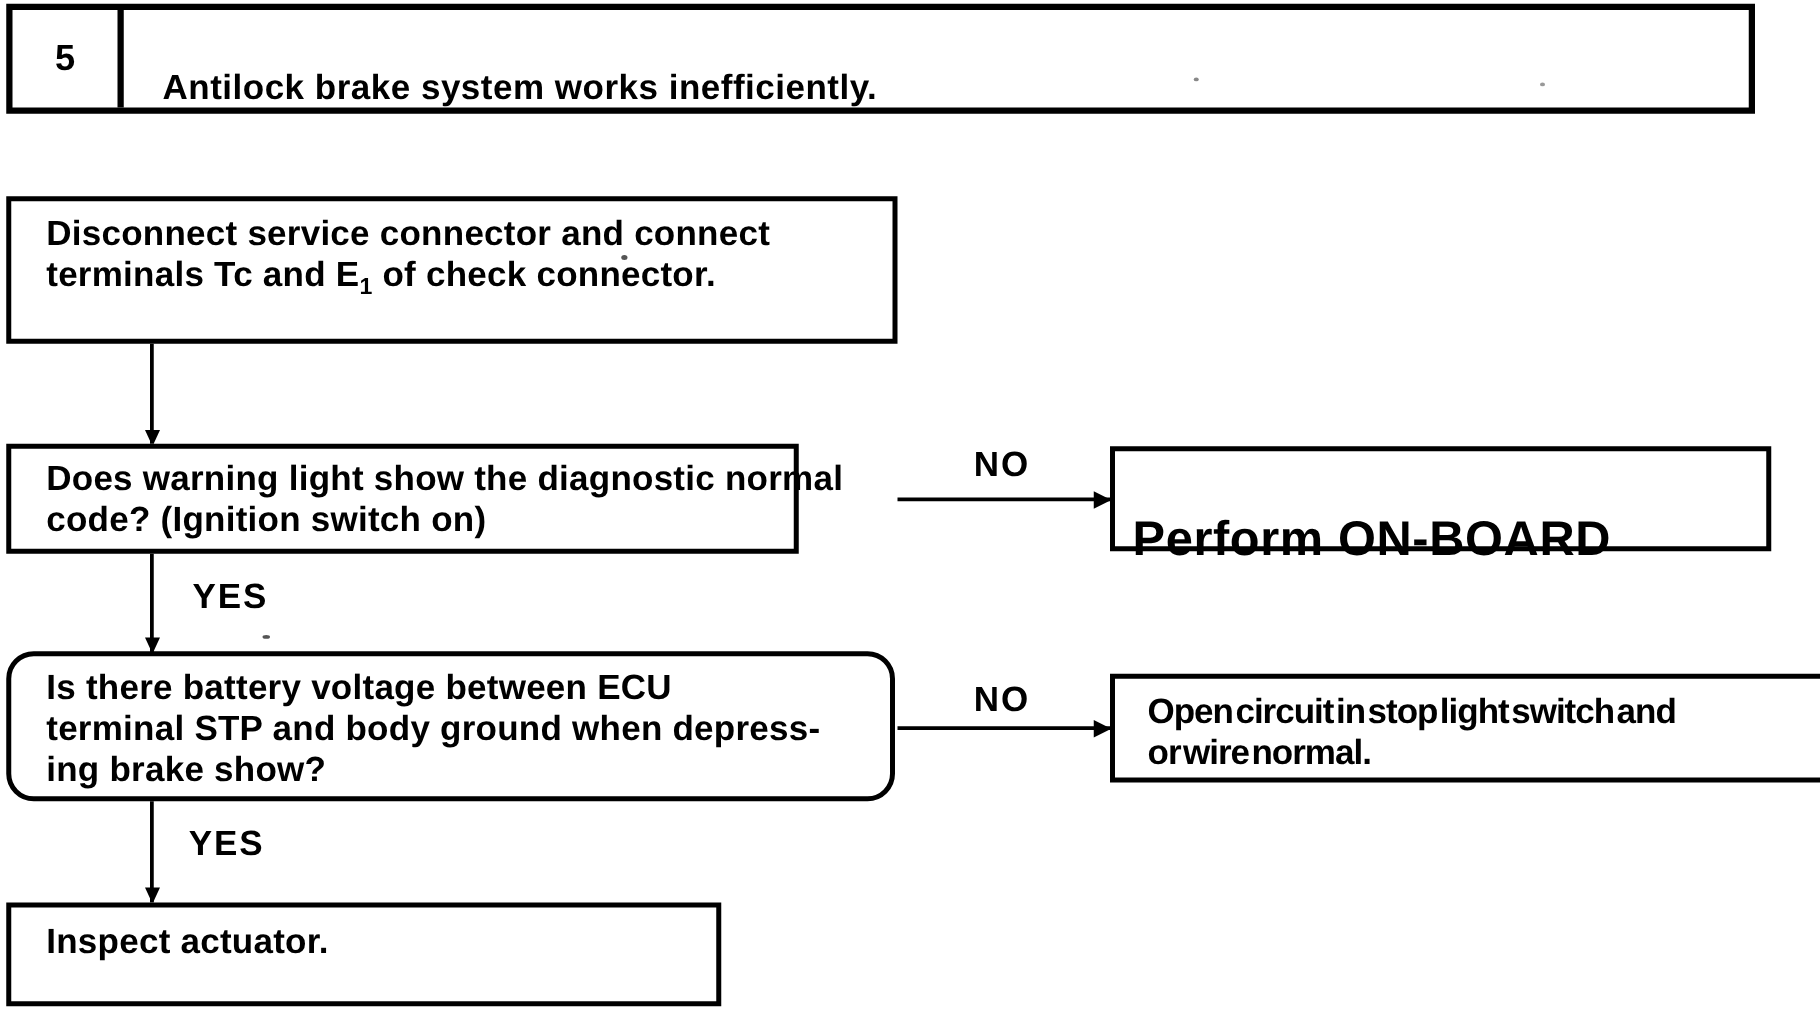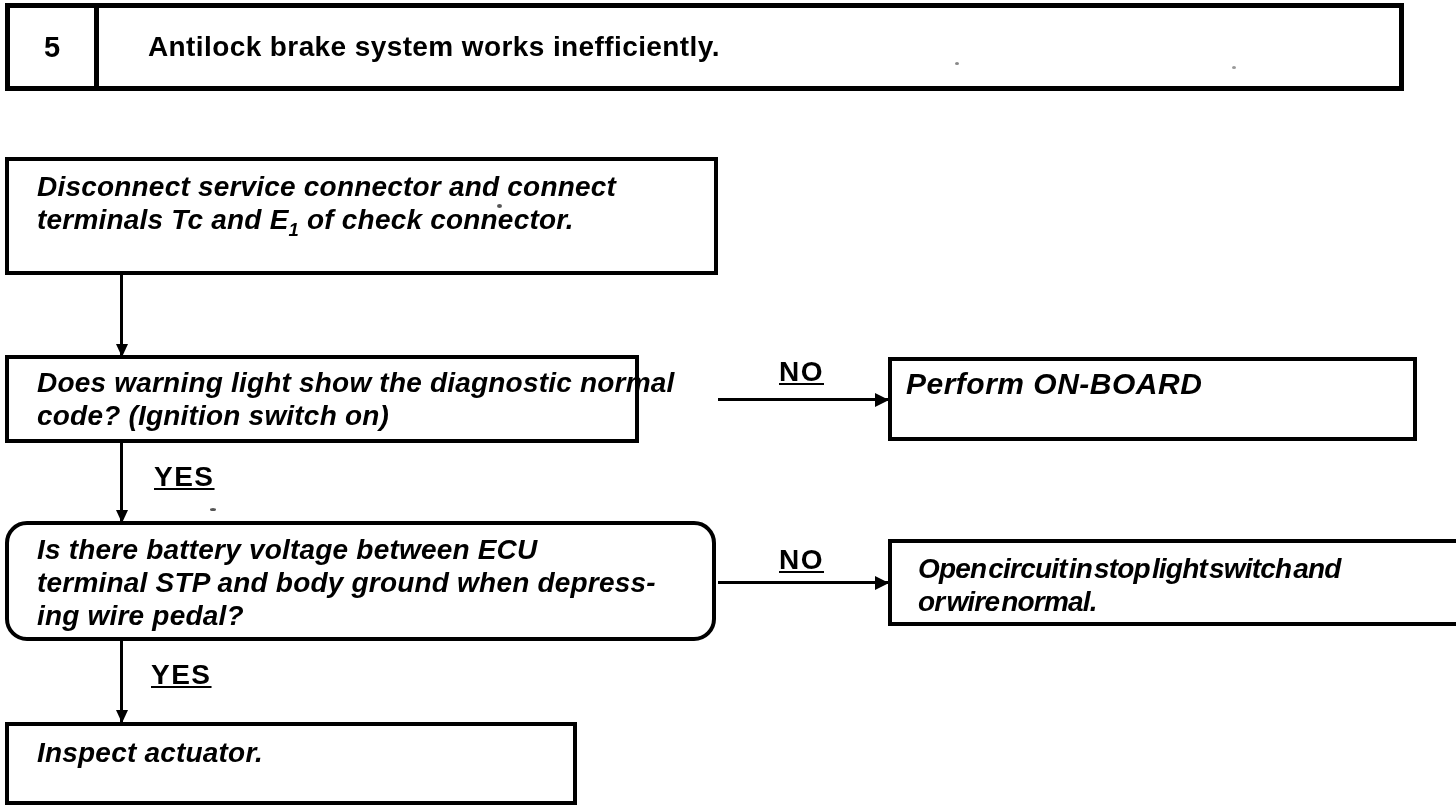--- a/index.html
+++ b/index.html
@@ -23,21 +23,20 @@
     box-sizing: border-box;
     border: 4px solid #000;
     background: #fff;
   }
   .bline {
     font-weight: bold;
     font-size: 28px;
     line-height: 33px;
     white-space: nowrap;
     letter-spacing: 0.2px;
-    font-style: italic;
   }
   sub.term-sub {
     font-size: 0.66em;
     line-height: 0;
   }
 
   
   #header-box {
     left: 5px; top: 3px;
     width: 1399px; height: 88px;
@@ -50,42 +49,43 @@
     border-right: 5px solid #000;
     display: flex;
     align-items: center;
     justify-content: center;
     font-size: 29px;
     font-weight: bold;
   }
   #header-title-cell {
     flex: 1;
     display: flex;
-    align-items: center;
-    padding-left: 49px;
+    align-items: flex-end;
+    padding-left: 31px;
     font-size: 28px;
     font-weight: bold;
     letter-spacing: 0.4px;
     white-space: nowrap;
   }
 
   
   #box-step1 { left: 5px;  top: 157px; width: 713px; height: 118px; padding: 9px 6px 0 28px; }
   #box-step2 { left: 5px;  top: 355px; width: 634px; height: 88px;  padding: 7px 2px 0 28px; }
   #box-step3 { left: 5px;  top: 521px; width: 711px; height: 120px; padding: 8px 2px 0 28px; border-radius: 22px; }
   #box-step4 { left: 5px;  top: 722px; width: 572px; height: 83px;  padding: 10px 6px 0 28px; }
 
   
   #box-no1 {
     left: 888px; top: 357px; width: 529px; height: 84px;
     padding: 6px 6px 0 14px;
   }
   #box-no1 .bline {
-    font-size: 30px;
+    font-size: 39px;
     letter-spacing: 0.5px;
+    margin-top: 48px;
   }
   #box-no2 {
     left: 888px; top: 539px; width: 648px; height: 87px;
     padding: 9px 2px 0 26px;
   }
   #box-no2 .bline {
     letter-spacing: -0.8px;
     word-spacing: -5px;
   }
 
@@ -125,21 +125,20 @@
   #noline1 { left: 718px; top: 398px; width: 170px; }
   #noline2 { left: 718px; top: 581px; width: 170px; }
 
   
   .lbl {
     position: absolute;
     font-weight: bold;
     font-size: 28px;
     line-height: 30px;
     letter-spacing: 1.5px;
-    text-decoration: underline;
   }
   #yes1 { left: 154px; top: 462px; }
   #yes2 { left: 151px; top: 660px; }
   #no1  { left: 779px; top: 357px; }
   #no2  { left: 779px; top: 545px; }
 
   
   .speck {
     position: absolute;
     background: #555;
@@ -181,21 +180,21 @@
   <div class="box" id="box-no1">
     <div class="bline">Perform ON-BOARD</div>
   </div>
 
   <div class="lbl" id="yes1">YES</div>
   <div class="vline" id="arrow2"></div>
 
   <div class="box" id="box-step3">
     <div class="bline">Is there battery voltage between ECU</div>
     <div class="bline">terminal STP and body ground when depress-</div>
-    <div class="bline">ing wire pedal?</div>
+    <div class="bline">ing brake show?</div>
   </div>
 
   <div class="lbl" id="no2">NO</div>
   <div class="hline" id="noline2"></div>
   <div class="box" id="box-no2">
     <div class="bline">Open circuit in stop light switch and</div>
     <div class="bline">or wire normal.</div>
   </div>
 
   <div class="lbl" id="yes2">YES</div>

